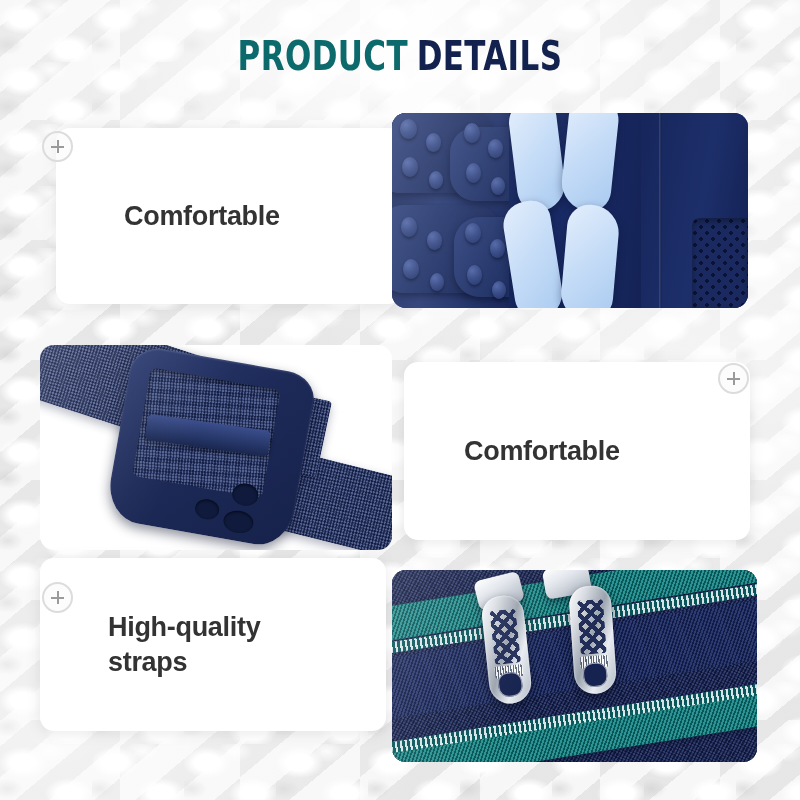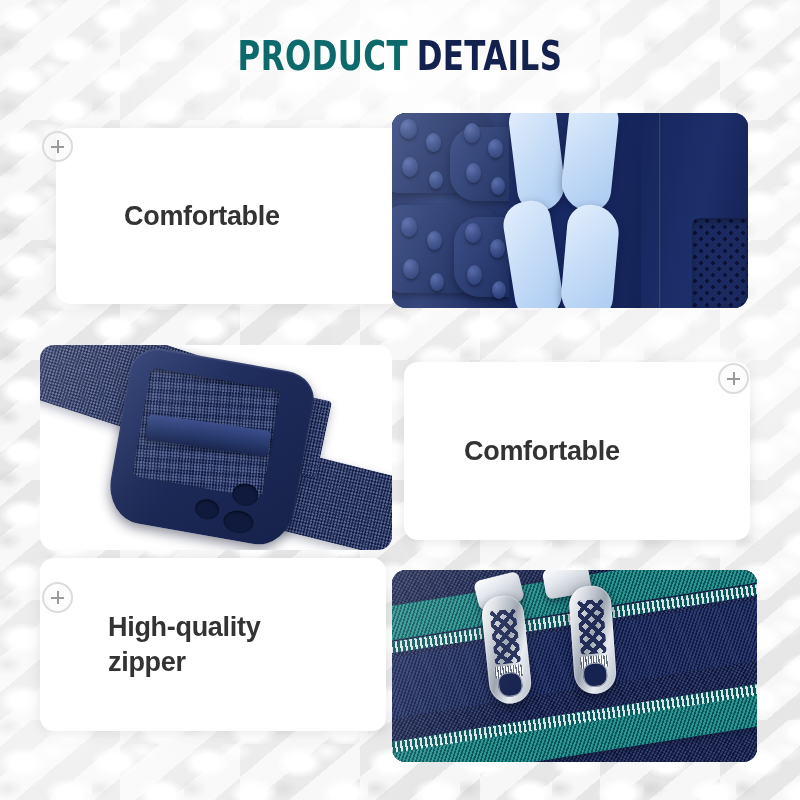--- a/index.html
+++ b/index.html
@@ -348,21 +348,21 @@
   <div class="panel text-card right-pad" style="left:404px; top:362px; width:346px; height:178px;">
     <div class="label">
       <div>Comfortable</div>
     </div>
   </div>
   <div class="plus-badge" style="left:718px; top:363px;"></div>
 
   <div class="panel text-card left-pad" style="left:40px; top:558px; width:346px; height:173px;">
     <div class="label">
       <div>High-quality</div>
-      <div>zipper</div>
+      <div>straps</div>
     </div>
   </div>
   <div class="plus-badge" style="left:42px; top:582px;"></div>
 
   <div class="panel photo zip-photo" style="left:392px; top:570px; width:365px; height:192px;">
     <div class="zip-fabric"></div>
 
     <div class="zip-tape" style="top:6px;   transform:rotate(-9deg);"></div>
     <div class="zip-teeth" style="top:42px;  transform:rotate(-9deg);"></div>
     <div class="zip-navy-band" style="top:58px;  transform:rotate(-9deg);"></div>

